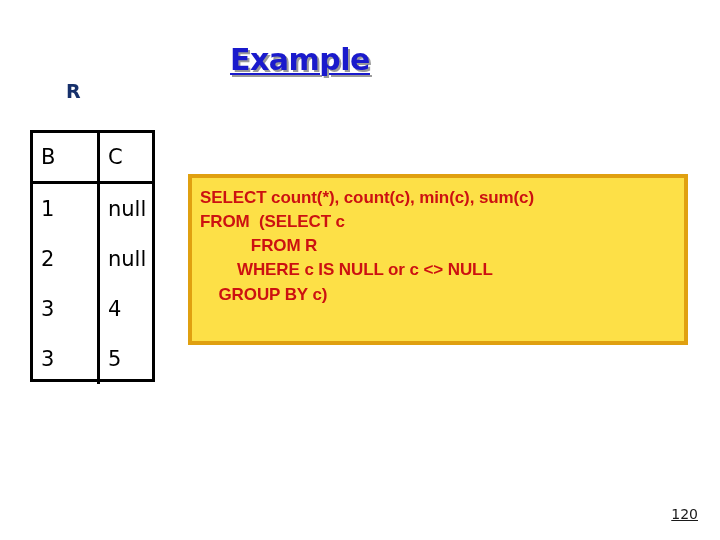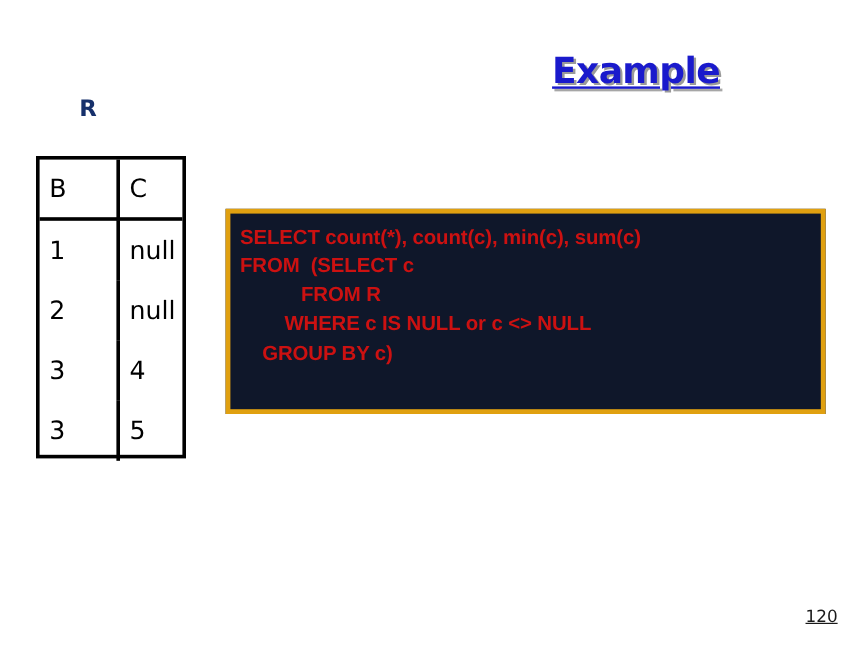--- a/index.html
+++ b/index.html
@@ -22,21 +22,21 @@
     height: 540px;
     background: #ffffff;
   }
 
   
   #slide-title {
     position: absolute;
     left: 0;
     top: 42px;
     width: 600px;
-    text-align: right;
+    text-align: center;
     font-family: "DejaVu Sans", sans-serif;
     font-size: 30px;
     font-weight: bold;
     font-style: normal;
     color: #1A1ACC;
     letter-spacing: -0.5px;
     text-shadow: 2px 2px 0 #9a9a9a;
     white-space: nowrap;
   }
   #slide-title .title-underline {
@@ -104,21 +104,21 @@
 
   
   #sql-box {
     position: absolute;
     left: 188px;
     top: 174px;
     width: 500px;
     height: 171px;
     border: 4px solid #E0A010;
     box-sizing: border-box;
-    background: #0f172a;
+    background: #fde047;
     padding: 8px 0 0 0;
   }
   #sql-text {
     font-family: "Liberation Sans", sans-serif;
     font-size: 17px;
     font-weight: bold;
     color: #CC1111;
     line-height: 1.42;
     white-space: pre;
     padding-left: 8px;

